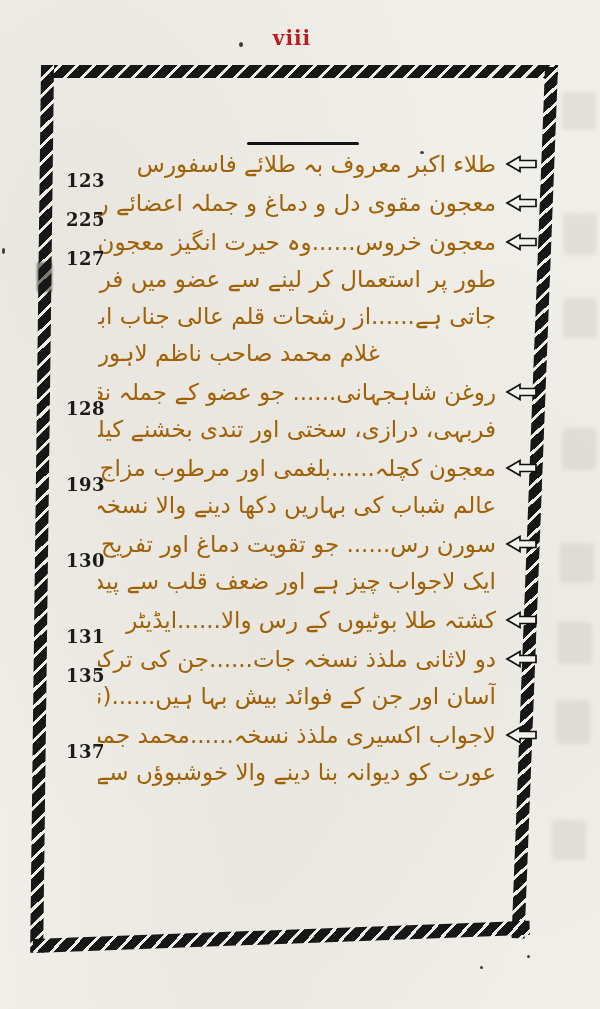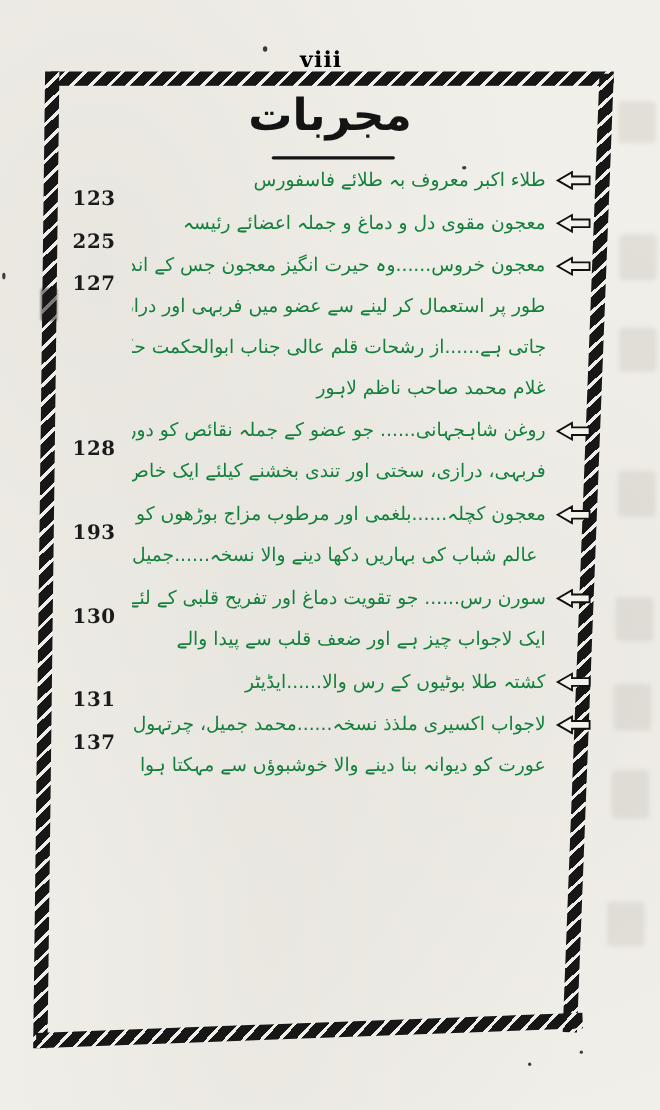--- a/index.html
+++ b/index.html
@@ -14,23 +14,23 @@
   #page::before{
     content:"";position:absolute;inset:0;pointer-events:none;
     background:
       radial-gradient(ellipse at 15% 25%, rgba(120,113,100,0.07), transparent 55%),
       radial-gradient(ellipse at 80% 60%, rgba(120,113,100,0.05), transparent 50%),
       radial-gradient(ellipse at 40% 85%, rgba(120,113,100,0.06), transparent 55%);
   }
   #page{position:absolute;inset:0;}
 
   .folio{
-    position:absolute;top:42px;left:0;width:584px;text-align:center;
+    position:absolute;top:26px;left:0;width:584px;text-align:center;
     font-family:"DejaVu Serif",serif;font-weight:bold;font-size:20px;
-    letter-spacing:1px;color:#000000;
+    letter-spacing:1px;color:#b91c1c;
   }
   .folio-dot{
     position:absolute;left:239px;top:42px;width:4px;height:5px;
     background:#3a3a3a;border-radius:50%;
   }
 
   
   .bar{
     position:absolute;
     background:repeating-linear-gradient(135deg,#171717 0px,#171717 9px,#efede7 9px,#efede7 12px);
@@ -51,26 +51,26 @@
 
   .entries{position:absolute;left:60px;top:146px;width:478px;}
   .entry{position:relative;margin-bottom:2px;}
   .entry-num{
     position:absolute;left:6px;top:24px;
     font-family:"DejaVu Serif",serif;font-weight:bold;font-size:18px;
     color:#1b1b1b;letter-spacing:0.5px;
   }
   .entry-arrow{position:absolute;right:0;top:9px;width:33px;height:18px;}
   .entry-lines{
-    margin:0 42px 0 60px;direction:rtl;color:#15803d;font-size:17px;
+    margin:0 42px 0 38px;direction:rtl;color:#a16207;font-size:23px;
   }
   .line{line-height:37px;height:37px;white-space:nowrap;overflow:hidden;}
   .al-r{text-align:right}
   .al-l{text-align:left}
-  .al-c{text-align:right}
+  .al-c{text-align:left}
 
   
   .smudge{position:absolute;background:rgba(25,25,25,0.55);filter:blur(1px);border-radius:2px;}
   .speck{position:absolute;background:#3c3c3c;border-radius:50%;}
   .bleed{
     position:absolute;width:34px;background:rgba(150,143,128,0.16);
     border-radius:4px;filter:blur(2px);
   }
 </style>
 </head>
@@ -79,21 +79,20 @@
 <div id="page">
 
   <span class="folio-dot"></span>
   <div class="folio">viii</div>
 
   <div class="bar bar-top"></div>
   <div class="bar bar-left"></div>
   <div class="bar bar-right"></div>
   <div class="bar bar-bottom"></div>
 
-  <div class="heading">مجربات</div>
   <div class="heading-underline"></div>
 
   <div class="entries">
       <div class="entry">
     <span class="entry-num">123</span>
     <svg class="entry-arrow" viewBox="0 0 33 18">
       <polygon points="31,5.5 15,5.5 15,1.5 2,9 15,16.5 15,12.5 31,12.5" fill="#f4f2ec" stroke="#111" stroke-width="1.7" stroke-linejoin="miter"></polygon>
     </svg>
     <div class="entry-lines">
           <div class="line al-r">طلاء اکبر معروف بہ طلائے فاسفورس</div>
@@ -153,20 +152,30 @@
       <div class="entry">
     <span class="entry-num">131</span>
     <svg class="entry-arrow" viewBox="0 0 33 18">
       <polygon points="31,5.5 15,5.5 15,1.5 2,9 15,16.5 15,12.5 31,12.5" fill="#f4f2ec" stroke="#111" stroke-width="1.7" stroke-linejoin="miter"></polygon>
     </svg>
     <div class="entry-lines">
           <div class="line al-r">کشتہ طلا بوٹیوں کے رس والا......ایڈیٹر</div>
         </div>
   </div>
       <div class="entry">
+    <span class="entry-num">135</span>
+    <svg class="entry-arrow" viewBox="0 0 33 18">
+      <polygon points="31,5.5 15,5.5 15,1.5 2,9 15,16.5 15,12.5 31,12.5" fill="#f4f2ec" stroke="#111" stroke-width="1.7" stroke-linejoin="miter"></polygon>
+    </svg>
+    <div class="entry-lines">
+          <div class="line al-r">دو لاثانی ملذذ نسخہ جات......جن کی ترکیب تیاری بے حد</div>
+          <div class="line al-l">آسان اور جن کے فوائد بیش بہا ہیں......(ناظم)</div>
+        </div>
+  </div>
+      <div class="entry">
     <span class="entry-num">137</span>
     <svg class="entry-arrow" viewBox="0 0 33 18">
       <polygon points="31,5.5 15,5.5 15,1.5 2,9 15,16.5 15,12.5 31,12.5" fill="#f4f2ec" stroke="#111" stroke-width="1.7" stroke-linejoin="miter"></polygon>
     </svg>
     <div class="entry-lines">
           <div class="line al-c">لاجواب اکسیری ملذذ نسخہ......محمد جمیل، چرتہول</div>
           <div class="line al-r">عورت کو دیوانہ بنا دینے والا خوشبوؤں سے مہکتا ہوا</div>
         </div>
   </div>
     </div>

